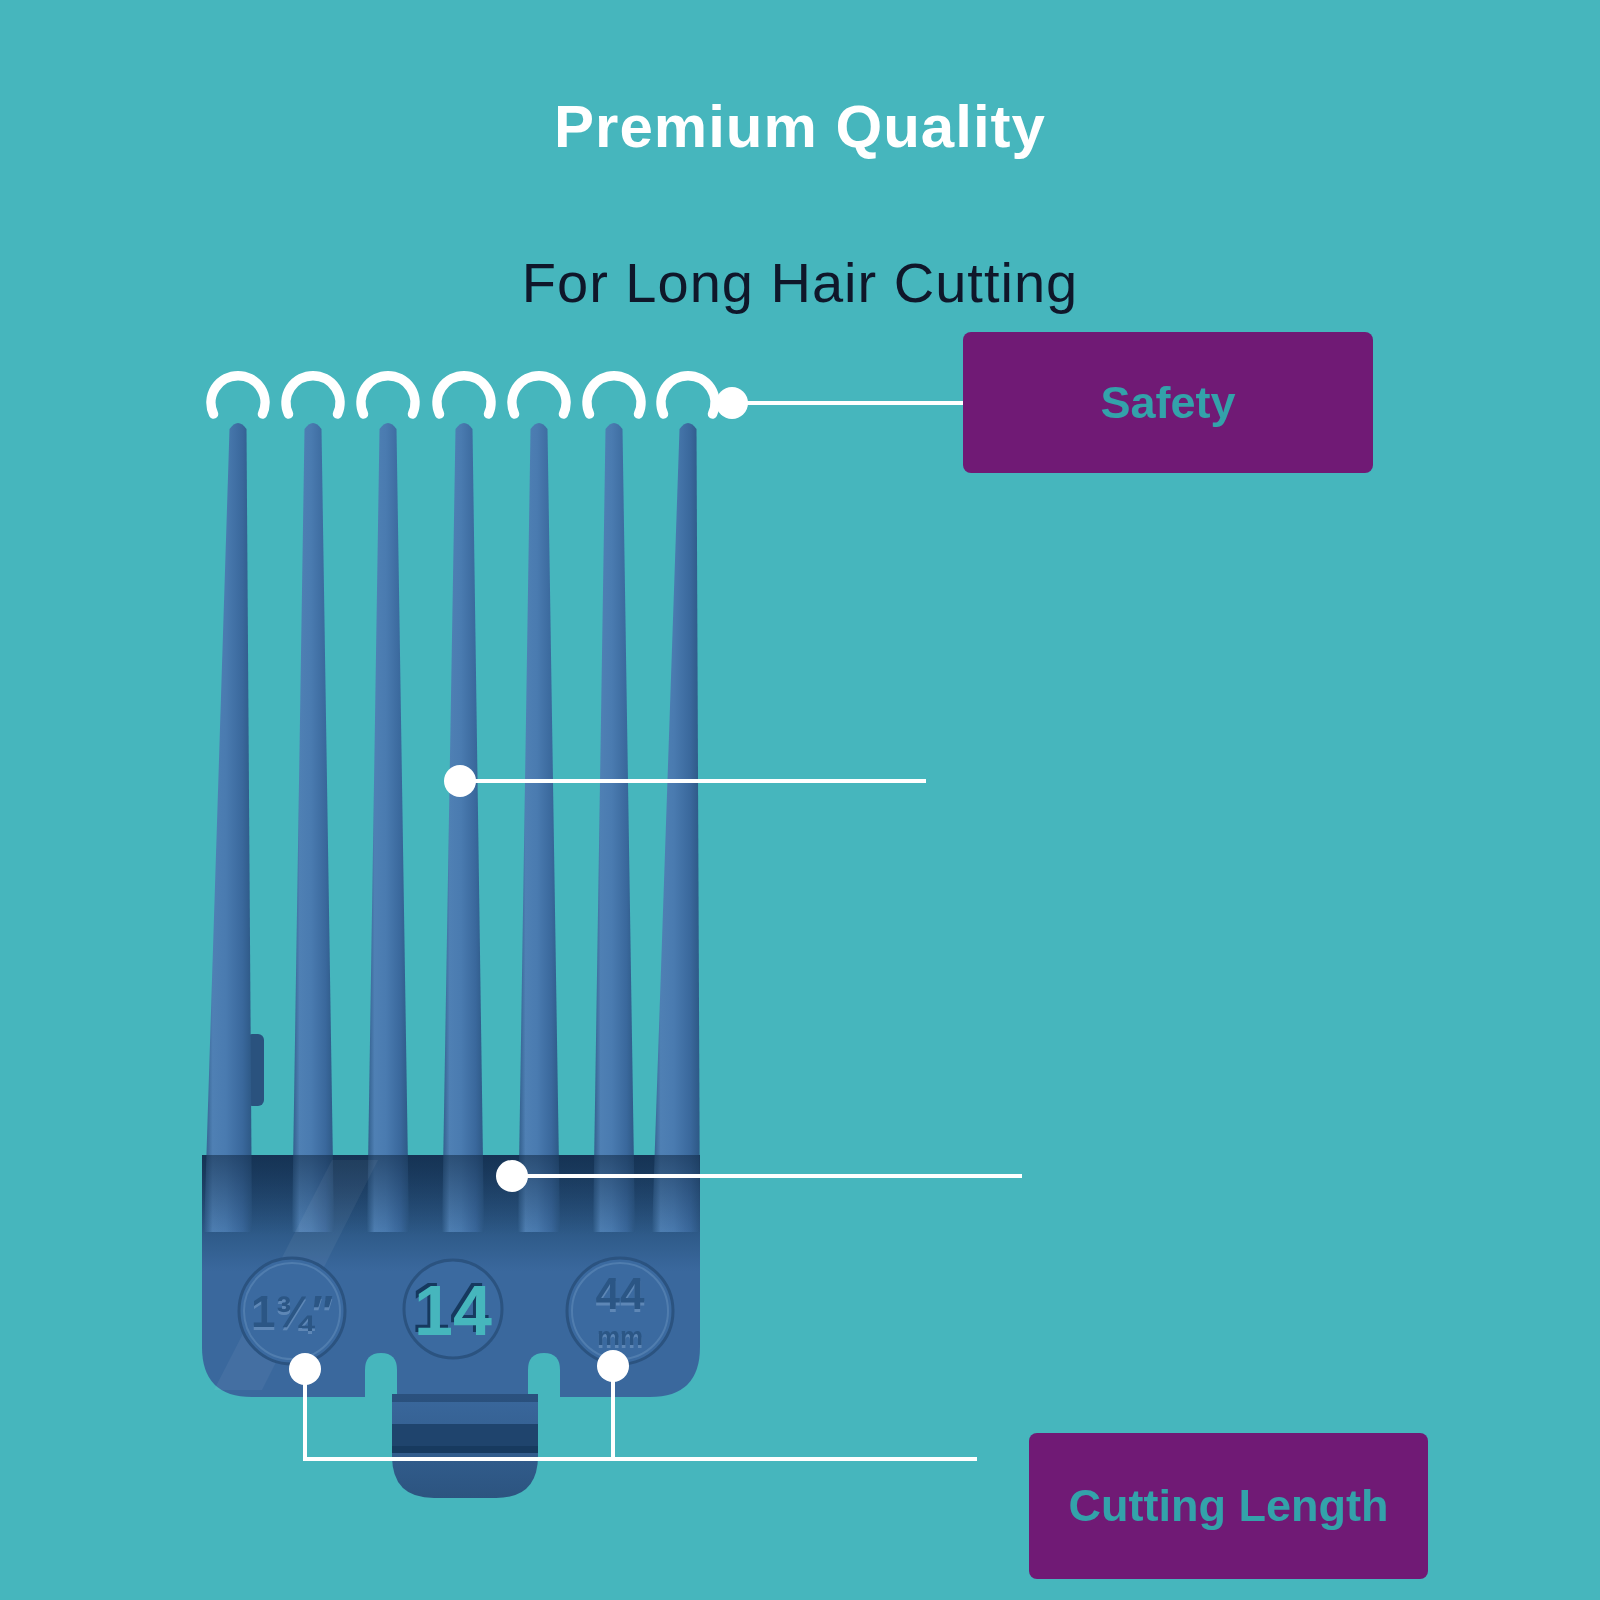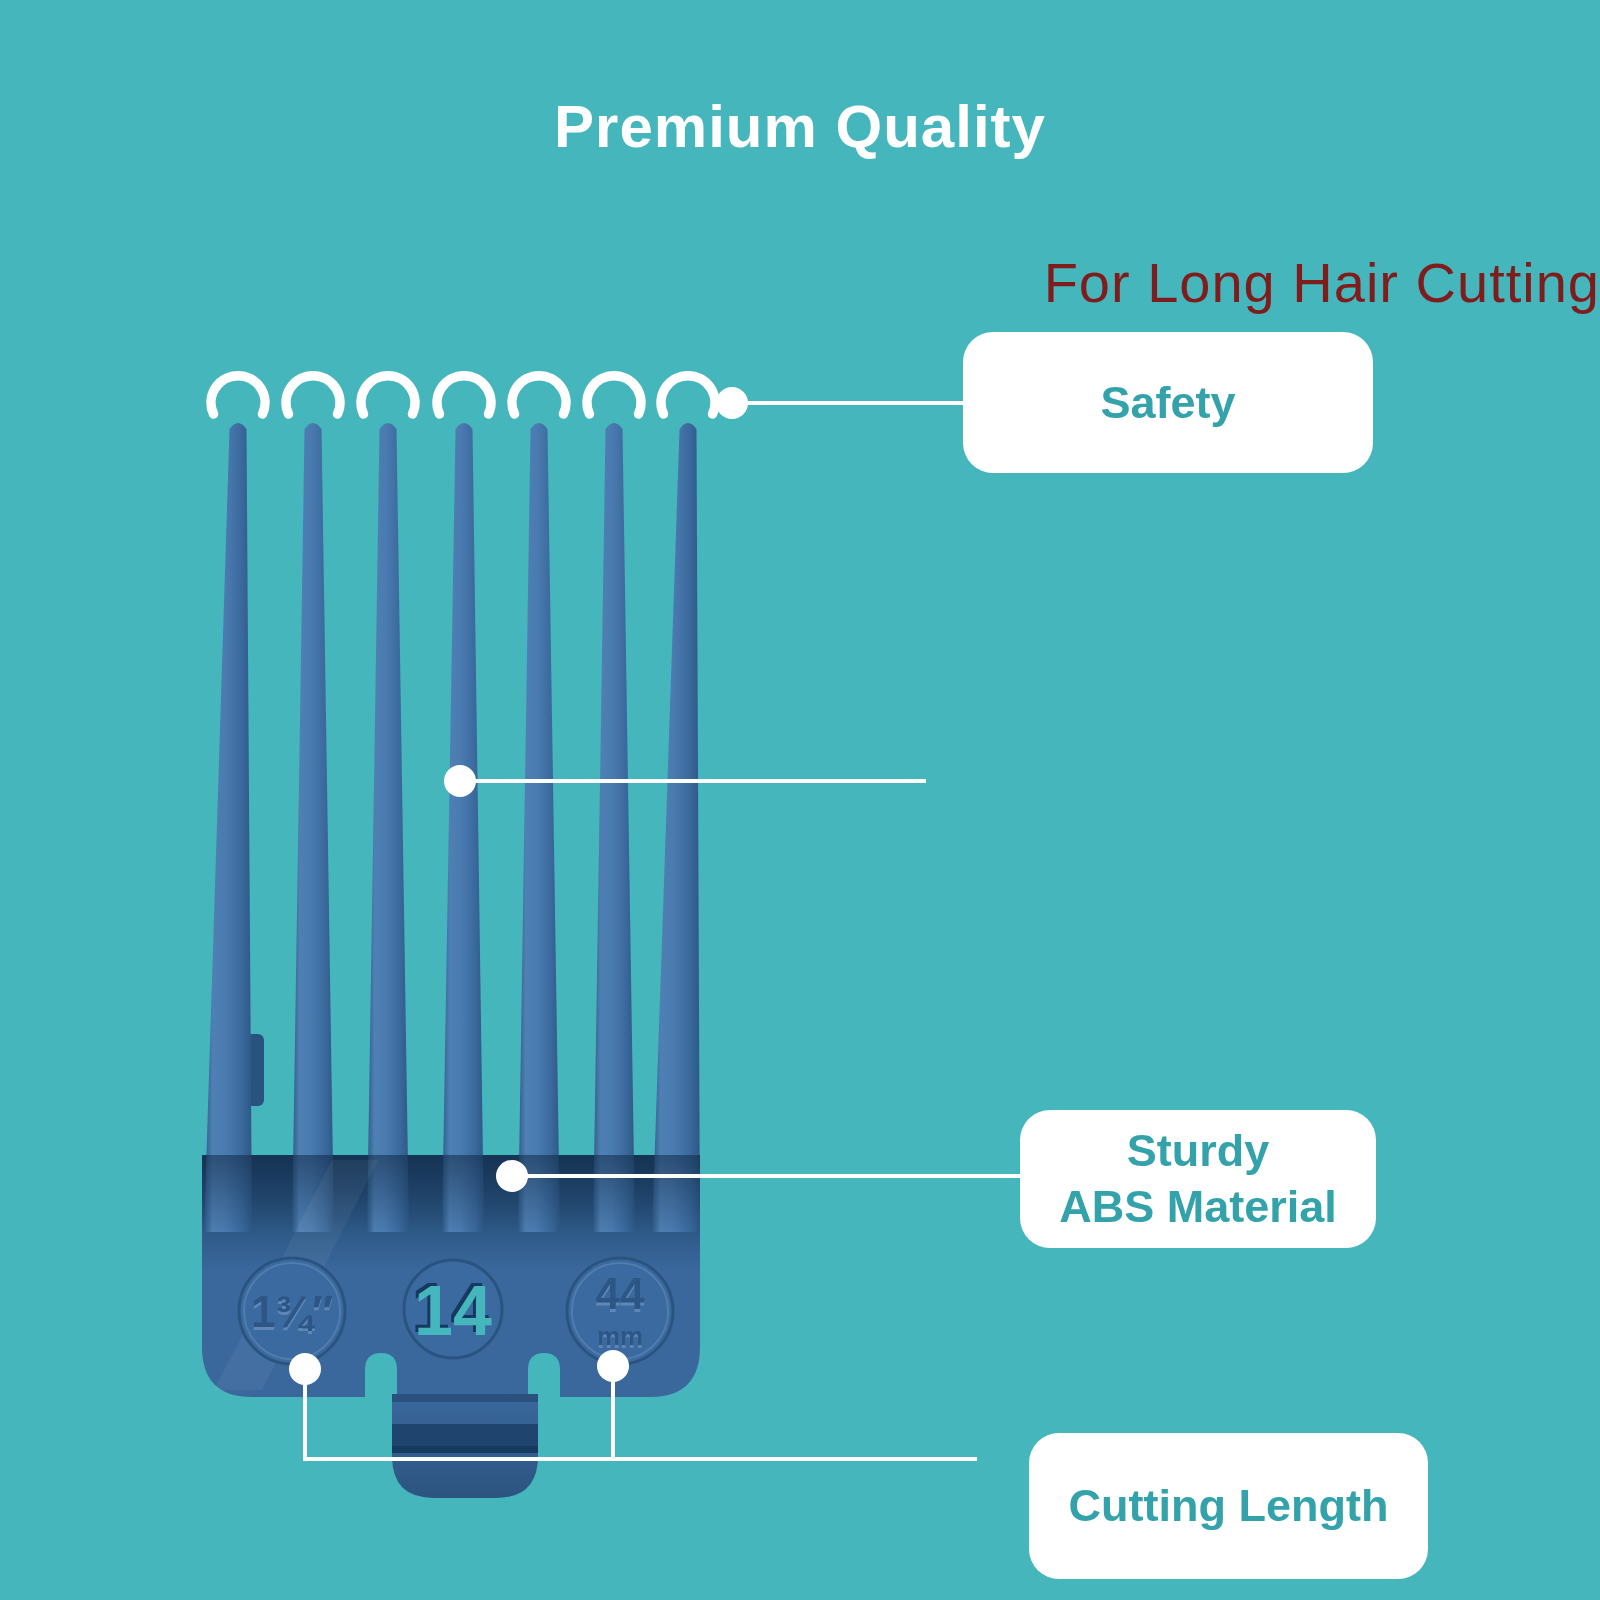--- a/index.html
+++ b/index.html
@@ -8,26 +8,26 @@
     background:#46b6bd;
     font-family:"Liberation Sans", sans-serif;
   }
   .hero-title{
     position:absolute;top:92px;left:0;width:100%;
     text-align:center;color:#ffffff;
     font-size:60px;font-weight:bold;letter-spacing:1px;
   }
   .hero-subtitle{
     position:absolute;top:250px;left:0;width:100%;
-    text-align:right;color:#7f1d1d;
+    text-align:center;color:#0f172a;
     font-size:56px;font-weight:normal;letter-spacing:1px;
   }
   .comb-svg{position:absolute;left:0;top:0;width:1600px;height:1600px;}
   .callout{
-    position:absolute;background:#ffffff;border-radius:30px;
+    position:absolute;background:#701a75;border-radius:8px;
     display:flex;flex-direction:column;align-items:center;justify-content:center;
     color:#33a2aa;font-size:45px;font-weight:600;line-height:1.24;text-align:center;
   }
   .callout-1{left:963px;top:332px;width:410px;height:141px;}
   .callout-2{left:924px;top:713px;width:455px;height:146px;}
   .callout-3{left:1020px;top:1110px;width:356px;height:138px;}
   .callout-4{left:1029px;top:1395px;width:399px;height:146px;margin-top:38px;}
 </style>
 </head>
 <body>
@@ -138,21 +138,17 @@
       <circle cx="460" cy="781" r="16"></circle>
       <circle cx="512" cy="1176" r="16"></circle>
       <circle cx="305" cy="1369" r="16"></circle>
       <circle cx="613" cy="1366" r="16"></circle>
     </g>
   </svg>
 
   <div class="callout callout-1">
     <span>Safety</span>
   </div>
-  <div class="callout callout-3">
-    <span>Sturdy</span>
-    <span>ABS Material</span>
-  </div>
   <div class="callout callout-4">
     <span>Cutting Length</span>
   </div>
 
 </div>
 
 </body></html>

